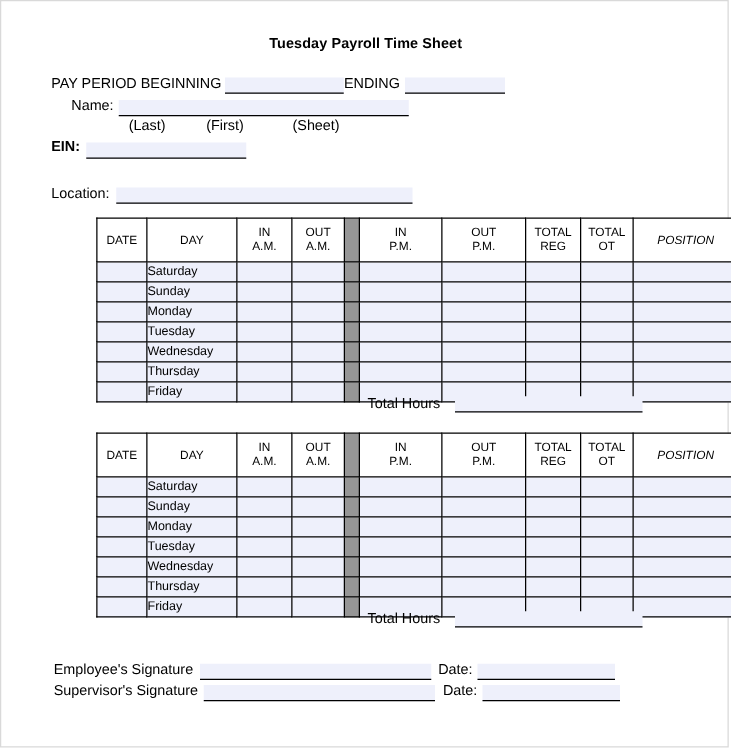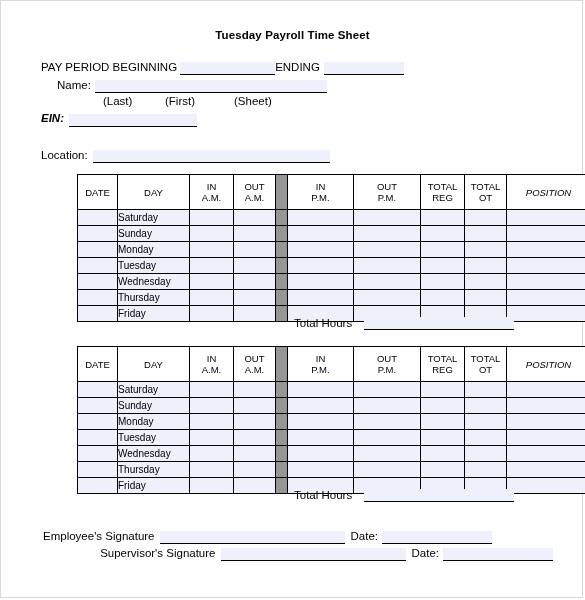--- a/index.html
+++ b/index.html
@@ -43,21 +43,21 @@
     width: 510px;
     font-size: 11.5px;
   }
   .row {
     position: relative;
     white-space: nowrap;
     line-height: 15px;
     height: 15px;
   }
   .lbl { display: inline-block; }
-  .lbl.bold { font-weight: bold; font-style: italic; }
+  .lbl.bold { font-weight: bold; }
 
   
   .fill {
     display: inline-block;
     vertical-align: bottom;
     height: 13px;
     background: #eef0fb;
     border-bottom: 1.6px solid #000000;
     box-sizing: border-box;
   }
@@ -172,21 +172,21 @@
   }
 
   
   .sigs {
     position: absolute;
     left: 42px;
     width: 510px;
     font-size: 11.5px;
   }
   .sigs.r1 { top: 527px; }
-  .sigs.r2 { top: 544px; text-align: right; }
+  .sigs.r2 { top: 544px; }
   .sigrow { position: relative; height: 17px; line-height: 16px; white-space: nowrap; }
   .sig-lbl { display: inline-block; }
   .f-sig   { width: 185px; margin-left: 5px; }
   .date-lbl { display: inline-block; margin-left: 6px; }
   .f-date  { width: 110px; margin-left: 4px; }
 </style>
 </head>
 <body>
 
 <div class="page">

